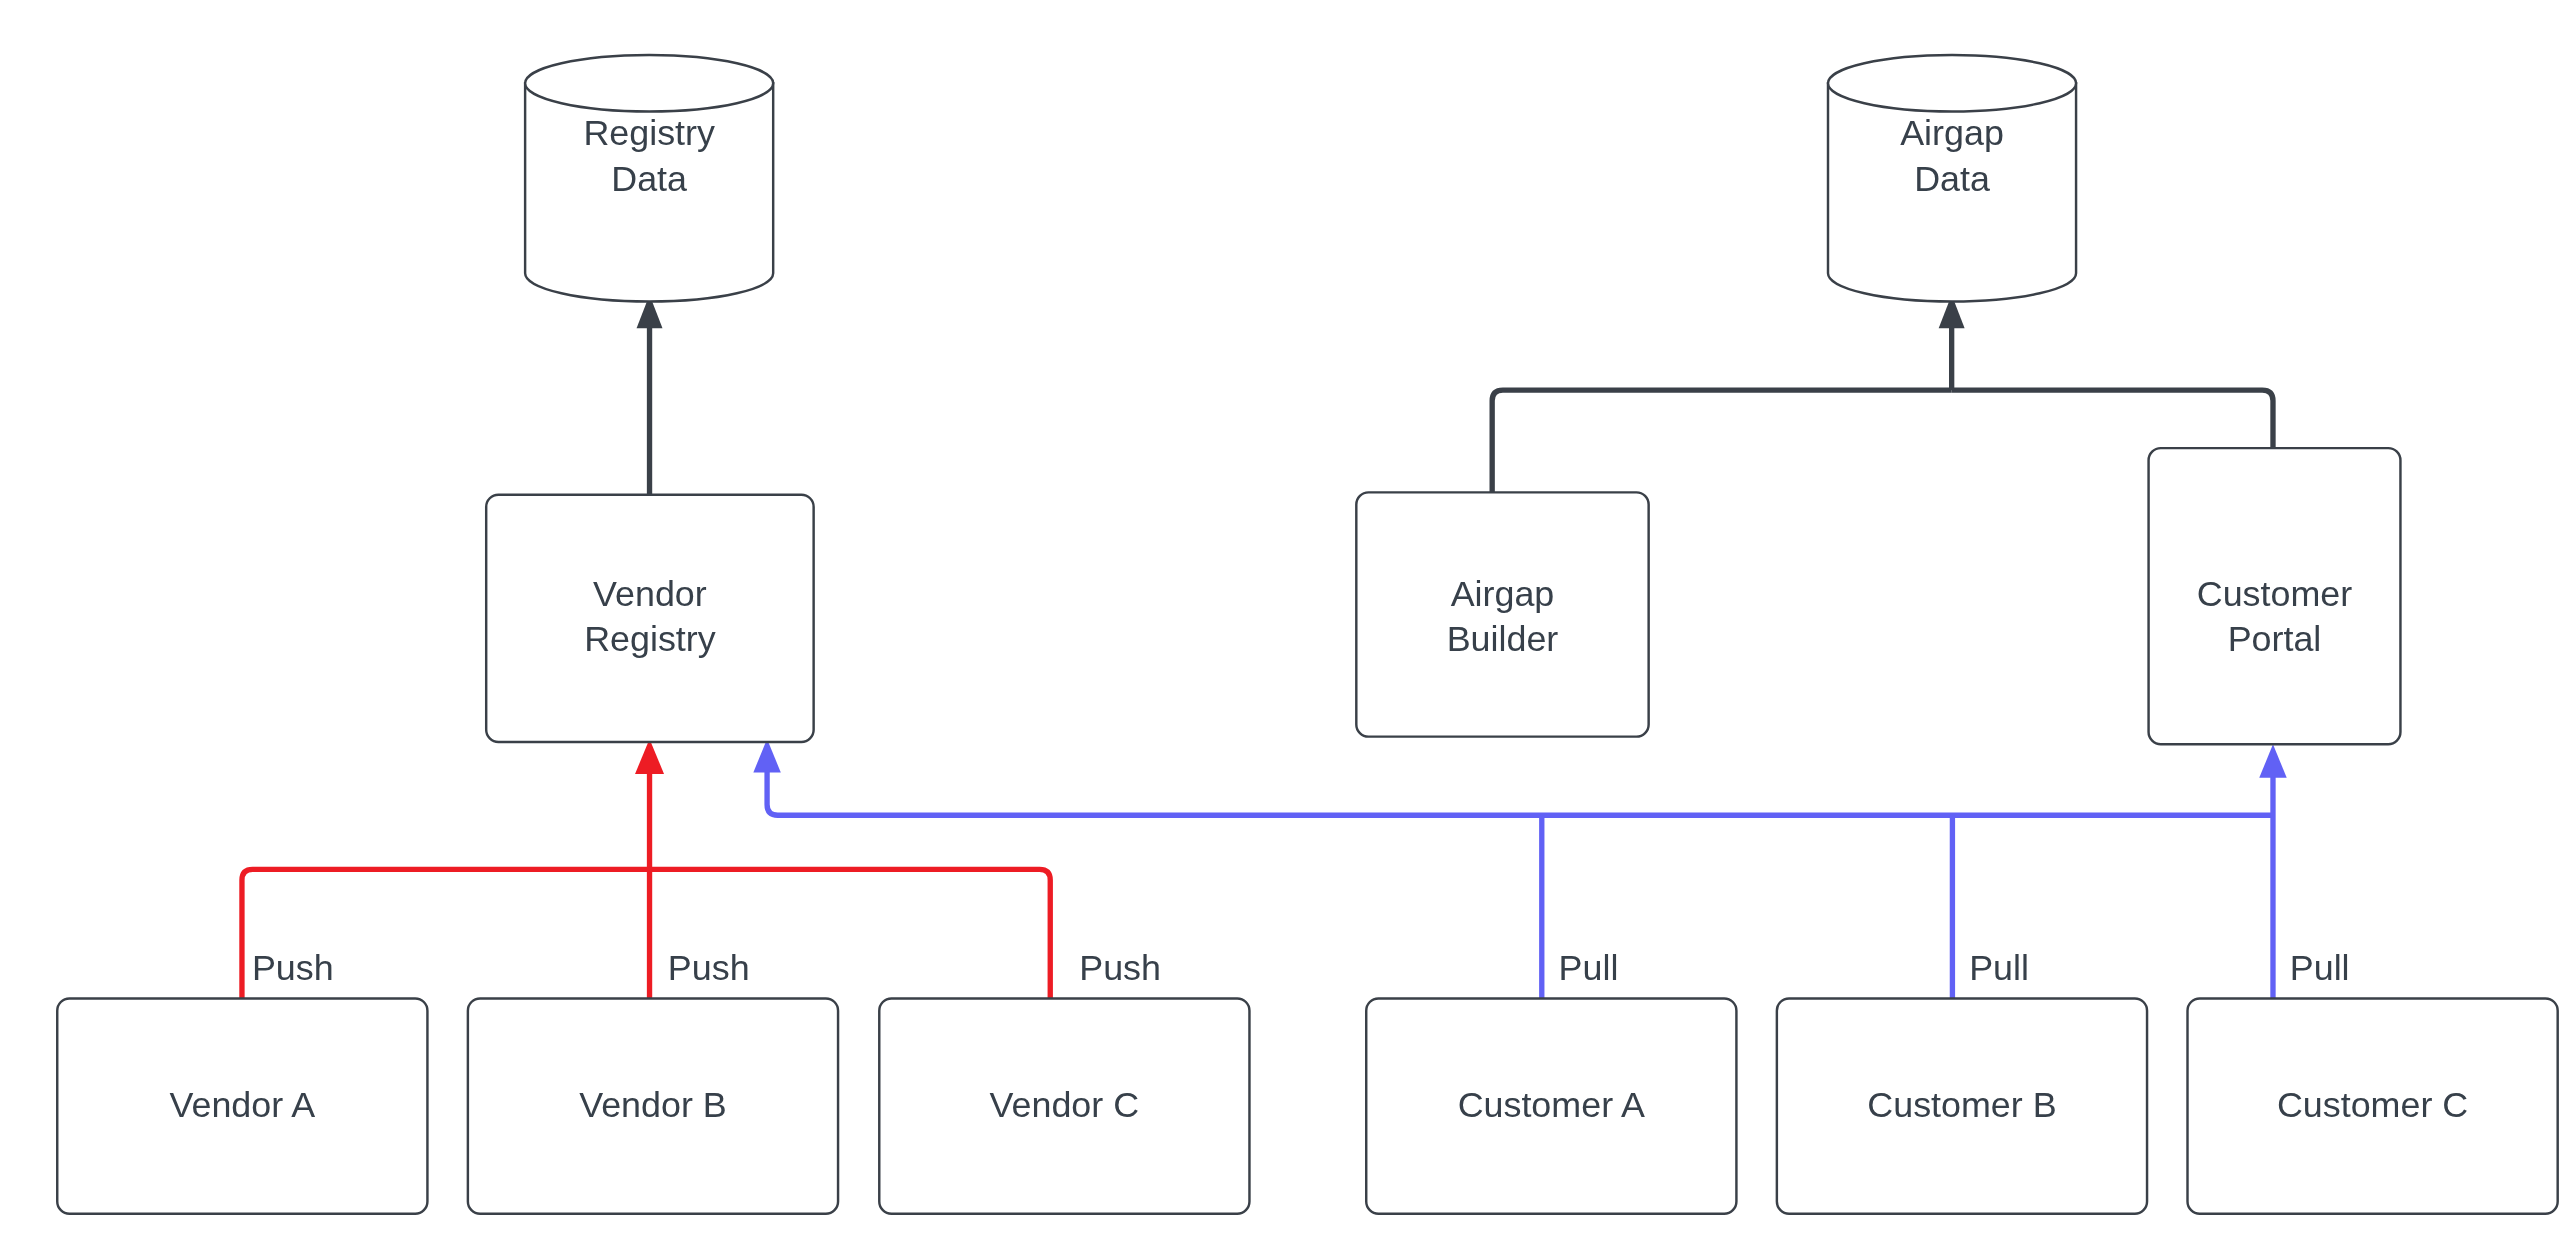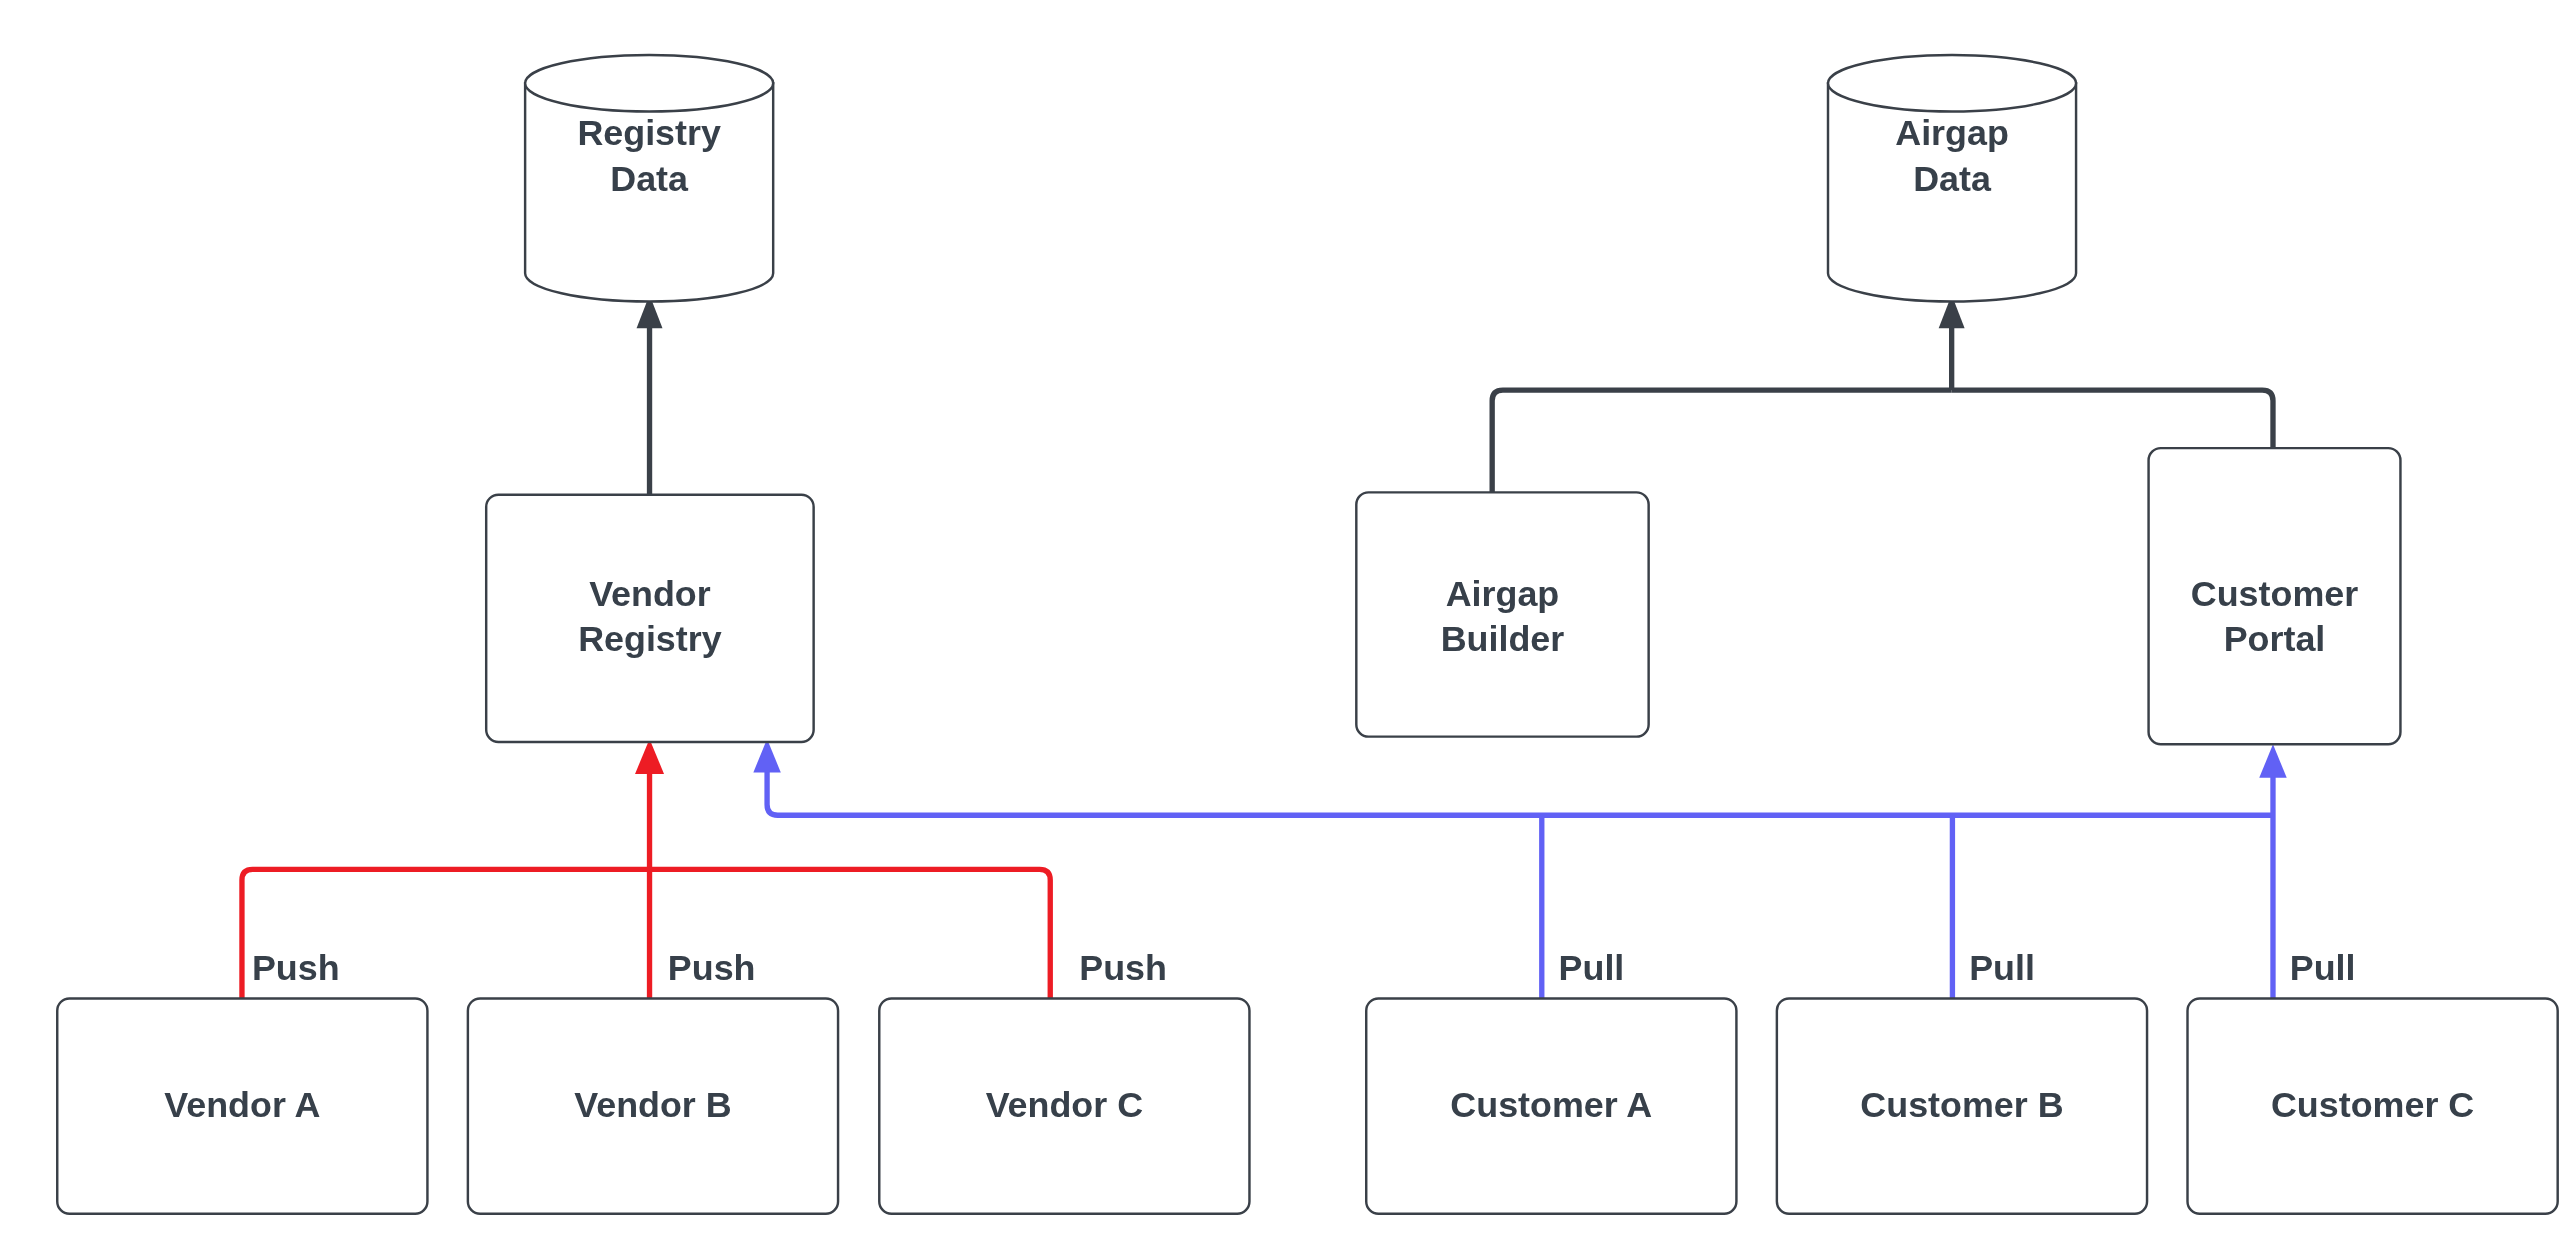--- a/index.html
+++ b/index.html
@@ -11,21 +11,20 @@
     width: 2576px;
     height: 1258px;
     font-family: "Liberation Sans", sans-serif;
     overflow: hidden;
   }
   #diagram-root {
     position: relative;
     width: 2576px;
     height: 1258px;
     background: #ffffff;
-    font-weight: bold;
   }
   svg.canvas {
     position: absolute;
     top: 0;
     left: 0;
     width: 2576px;
     height: 1258px;
     display: block;
   }
   .node-shape {

